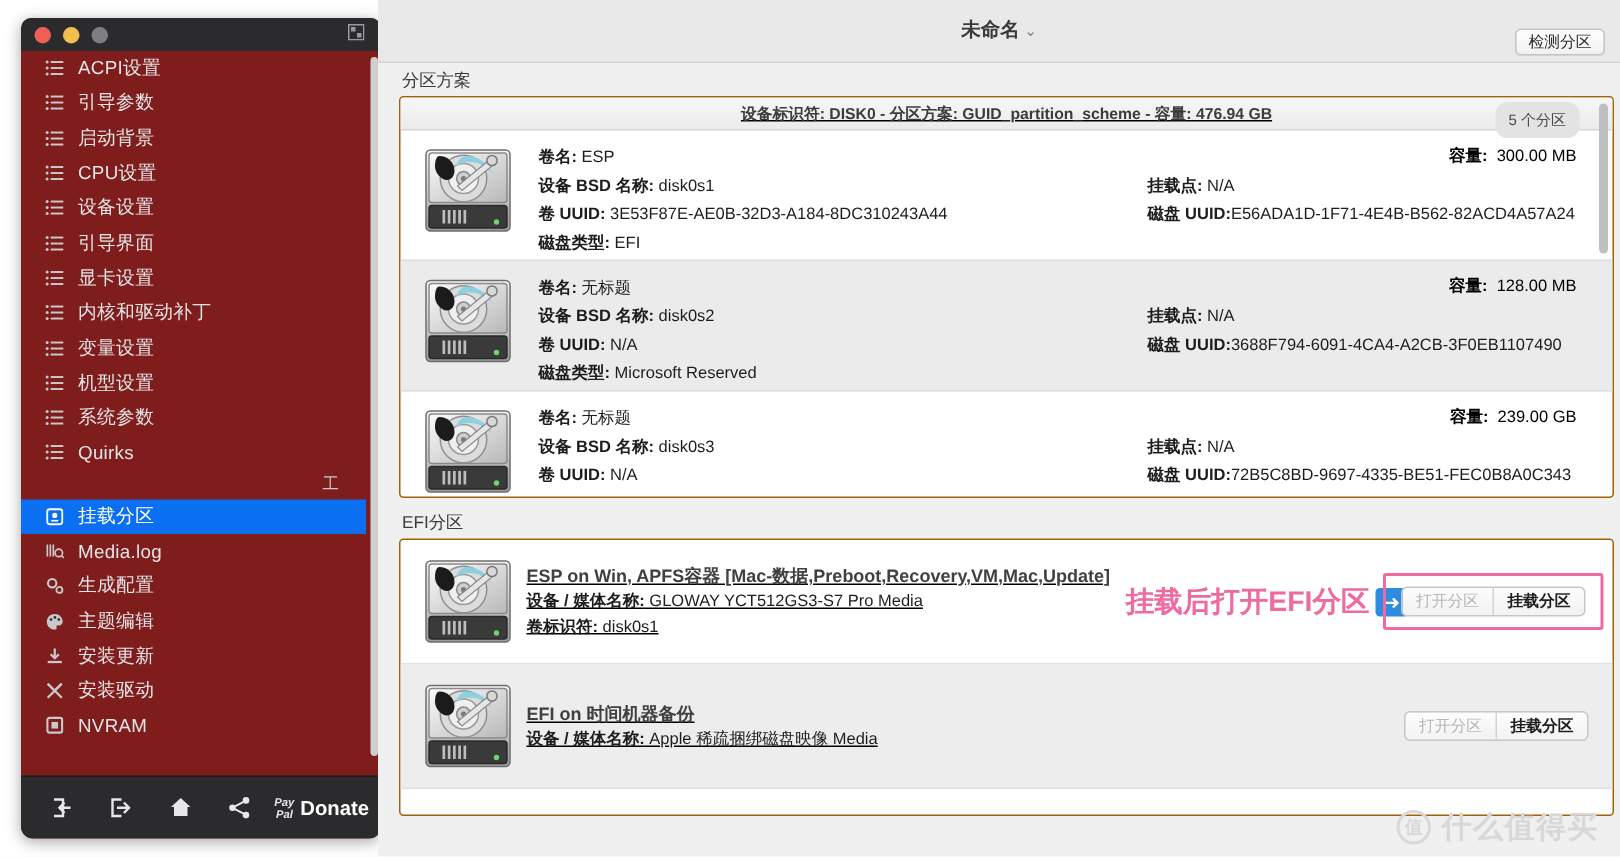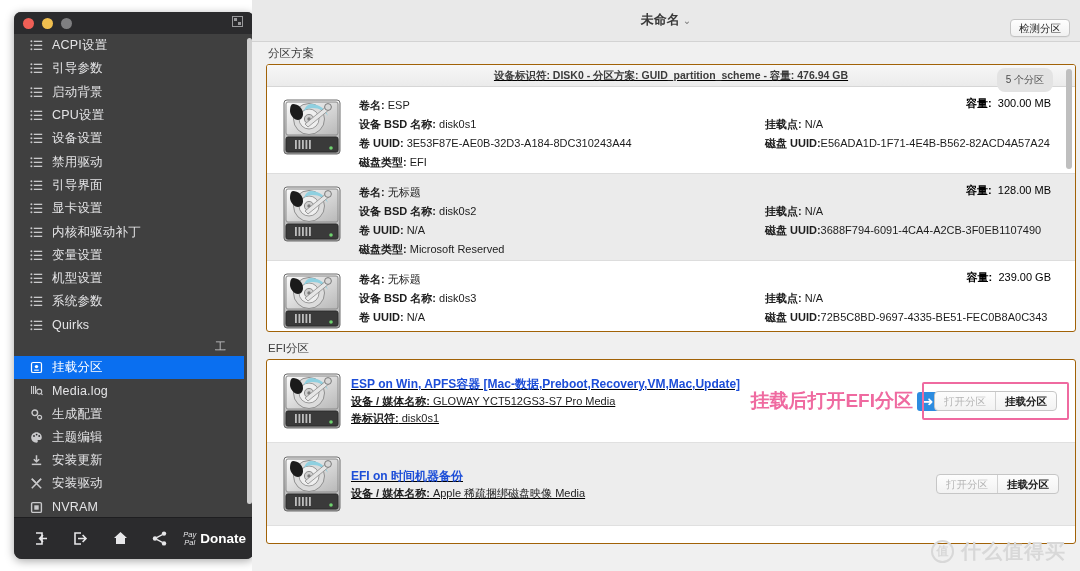--- a/index.html
+++ b/index.html
@@ -13,21 +13,21 @@
     position: relative;
     width: 1080px; height: 571px;
     background: #ffffff;
   }
 
   
   .left-window {
     position: absolute;
     left: 14px; top: 12px;
     width: 240px; height: 547px;
-    background: #404040;
+    background: #7f1d1d;
     border-radius: 7px 7px 8px 8px;
     box-shadow: 0 2px 10px rgba(0,0,0,0.35);
     overflow: hidden;
   }
   .titlebar {
     position: relative;
     height: 22px;
     background: #2b2b2d;
   }
   .traffic {
@@ -98,21 +98,21 @@
     display: flex; align-items: center; justify-content: center;
     color: #e7e7e9;
   }
   .donate {
     display: flex; align-items: center; gap: 4px;
     margin-left: 4px;
     color: #ffffff;
   }
   .paypal {
     font-size: 7.5px; line-height: 8px;
-    font-style: italic; font-weight: normal;
+    font-style: italic; font-weight: bold;
     color: #e7e7e9; text-align: center;
   }
   .donate-text { font-size: 13.5px; font-weight: bold; }
 
   
   .main {
     position: absolute;
     left: 252px; top: 0; right: 0; bottom: 0;
     background: #f0f0f0;
   }
@@ -202,21 +202,21 @@
   
   .efi-row {
     display: flex; align-items: center;
     padding: 10px 12px 10px 14px;
     border-bottom: 1px solid #e0e0e0;
     position: relative;
     min-height: 58px;
   }
   .efi-row.alt { background: #ededed; }
   .efi-info { flex: 1; }
-  .efi-title { font-size: 12px; font-weight: bold; color: #1d4ed8; line-height: 18px; }
+  .efi-title { font-size: 12px; font-weight: bold; color: #404040; line-height: 18px; }
   .efi-sub { font-size: 11px; color: #1d1d1d; line-height: 17px; }
   .efi-sub b { font-weight: bold; }
 
   .seg-buttons {
     display: inline-flex;
     border: 1px solid #c6c6c6;
     border-radius: 4px;
     overflow: hidden;
     background: linear-gradient(#fdfdfd, #f2f2f2);
     height: 20px;
@@ -366,35 +366,20 @@
                   <circle cx="1.4" cy="2.3" r="1"></circle>
                   <circle cx="1.4" cy="6.3" r="1"></circle>
                   <circle cx="1.4" cy="10.3" r="1"></circle>
                   <rect x="3.8" y="1.7" width="8.4" height="1.3"></rect>
                   <rect x="3.8" y="5.7" width="8.4" height="1.3"></rect>
                   <rect x="3.8" y="9.7" width="8.4" height="1.3"></rect>
                 </g>
               </svg>
             </span>
             <span class="nav-label">设备设置</span>
-          </div>
-          <div class="nav-item">
-            <span class="nav-ico">
-              <svg width="13" height="13" viewBox="0 0 13 13">
-                <g fill="currentColor">
-                  <circle cx="1.4" cy="2.3" r="1"></circle>
-                  <circle cx="1.4" cy="6.3" r="1"></circle>
-                  <circle cx="1.4" cy="10.3" r="1"></circle>
-                  <rect x="3.8" y="1.7" width="8.4" height="1.3"></rect>
-                  <rect x="3.8" y="5.7" width="8.4" height="1.3"></rect>
-                  <rect x="3.8" y="9.7" width="8.4" height="1.3"></rect>
-                </g>
-              </svg>
-            </span>
-            <span class="nav-label">禁用驱动</span>
           </div>
           <div class="nav-item">
             <span class="nav-ico">
               <svg width="13" height="13" viewBox="0 0 13 13">
                 <g fill="currentColor">
                   <circle cx="1.4" cy="2.3" r="1"></circle>
                   <circle cx="1.4" cy="6.3" r="1"></circle>
                   <circle cx="1.4" cy="10.3" r="1"></circle>
                   <rect x="3.8" y="1.7" width="8.4" height="1.3"></rect>
                   <rect x="3.8" y="5.7" width="8.4" height="1.3"></rect>

